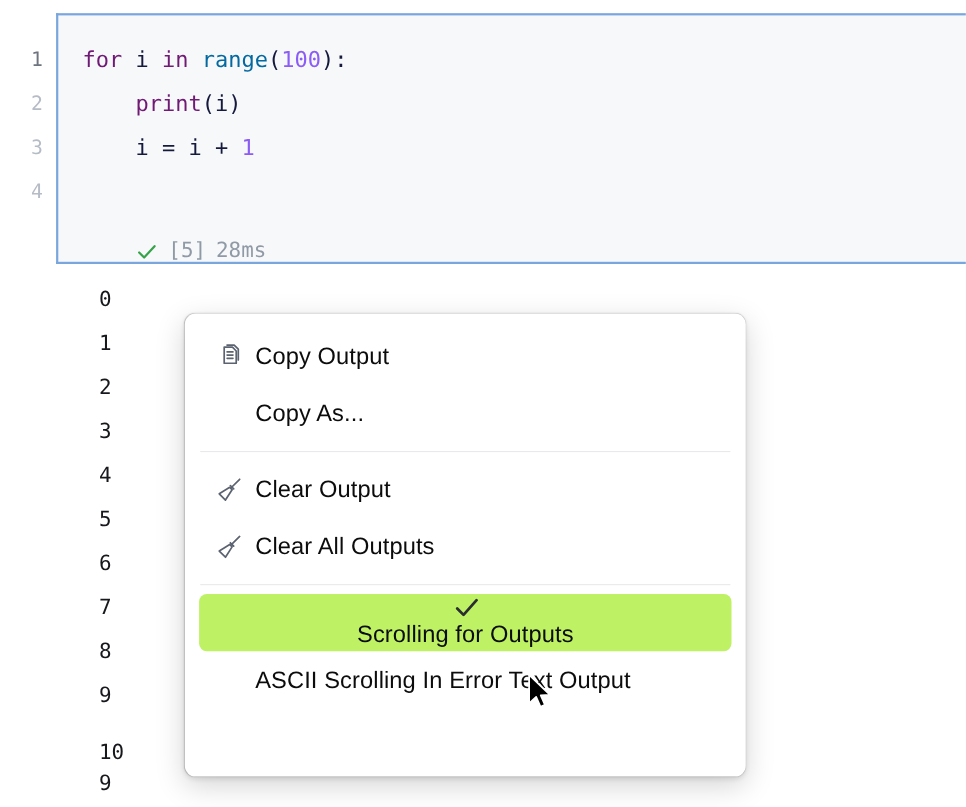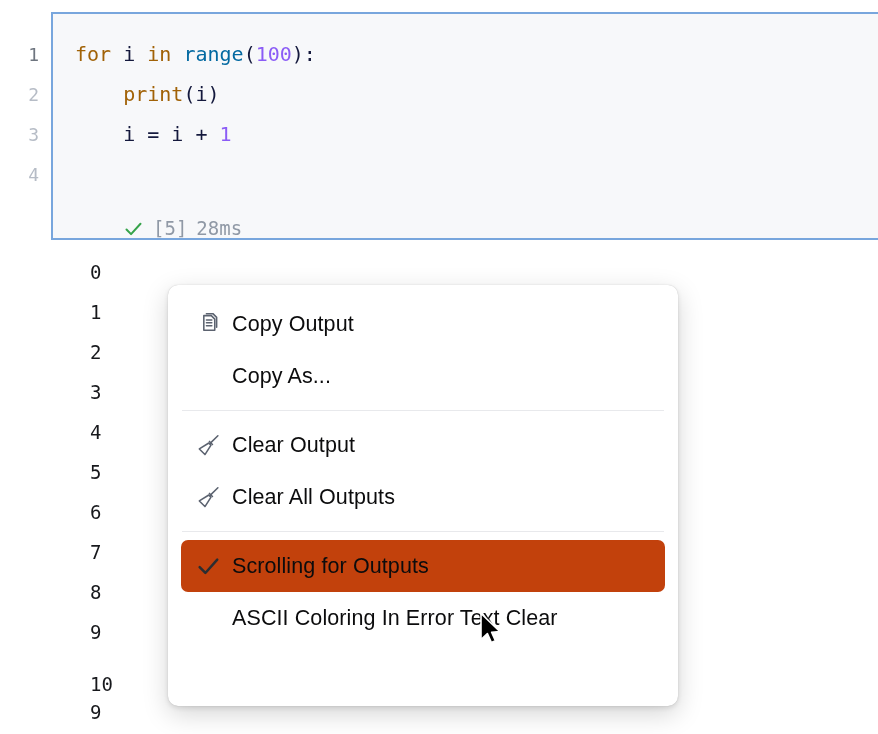--- a/index.html
+++ b/index.html
@@ -60,21 +60,21 @@
   .code {
     position: absolute;
     left: 22px;
     top: 20px;
     font-family: "DejaVu Sans Mono", monospace;
     font-size: 20px;
     line-height: 40px;
     white-space: pre;
     color: #14193d;
   }
-  .tok-kw   { color: #a16207; }
+  .tok-kw   { color: #701a75; }
   .tok-id   { color: #14193d; }
   .tok-fn   { color: #0369a1; }
   .tok-num  { color: #8b5cf6; }
   .tok-punc { color: #14193d; }
 
   .exec-status {
     position: absolute;
     left: 70px;
     top: 203px;
     display: flex;
@@ -139,21 +139,22 @@
     align-items: center;
     justify-content: center;
     margin-left: 3px;
   }
   .mi .mi-label {
     font-size: 21.5px;
     color: #0c0c0d;
     letter-spacing: 0.1px;
   }
   .mi.selected {
-    background: #c2410c;
+    background: #bef264;
+    flex-direction: column;
   }
 
   .mi-sep {
     height: 1px;
     background: #e8e9ec;
     margin: 8px 14px 8px 14px;
   }
 
   
   .cursor {
@@ -246,21 +247,21 @@
       <div class="mi selected">
         <span class="mi-icon">
           <svg viewBox="0 0 24 24" width="25" height="25">
             <path d="M3.5 12.6 L9 18.2 L20.4 5.4" fill="none" stroke="#2b2d31" stroke-width="2.4" stroke-linecap="round" stroke-linejoin="round"></path>
           </svg>
         </span>
         <span class="mi-label">Scrolling for Outputs</span>
       </div>
       <div class="mi">
         <span class="mi-icon"></span>
-        <span class="mi-label">ASCII Coloring In Error Text Clear</span>
+        <span class="mi-label">ASCII Scrolling In Error Text Output</span>
       </div>
     </div>
 
   <svg class="cursor" viewBox="0 0 24 34">
     <path d="M2 1.5 L2 27.5 L8.4 21.6 L12.4 30.6 L16.4 28.8 L12.6 20.2 L21 19.6 Z" fill="#000000" stroke="#ffffff" stroke-width="1.6" stroke-linejoin="round"></path>
   </svg>
 
 </div>
 
 </body></html>

